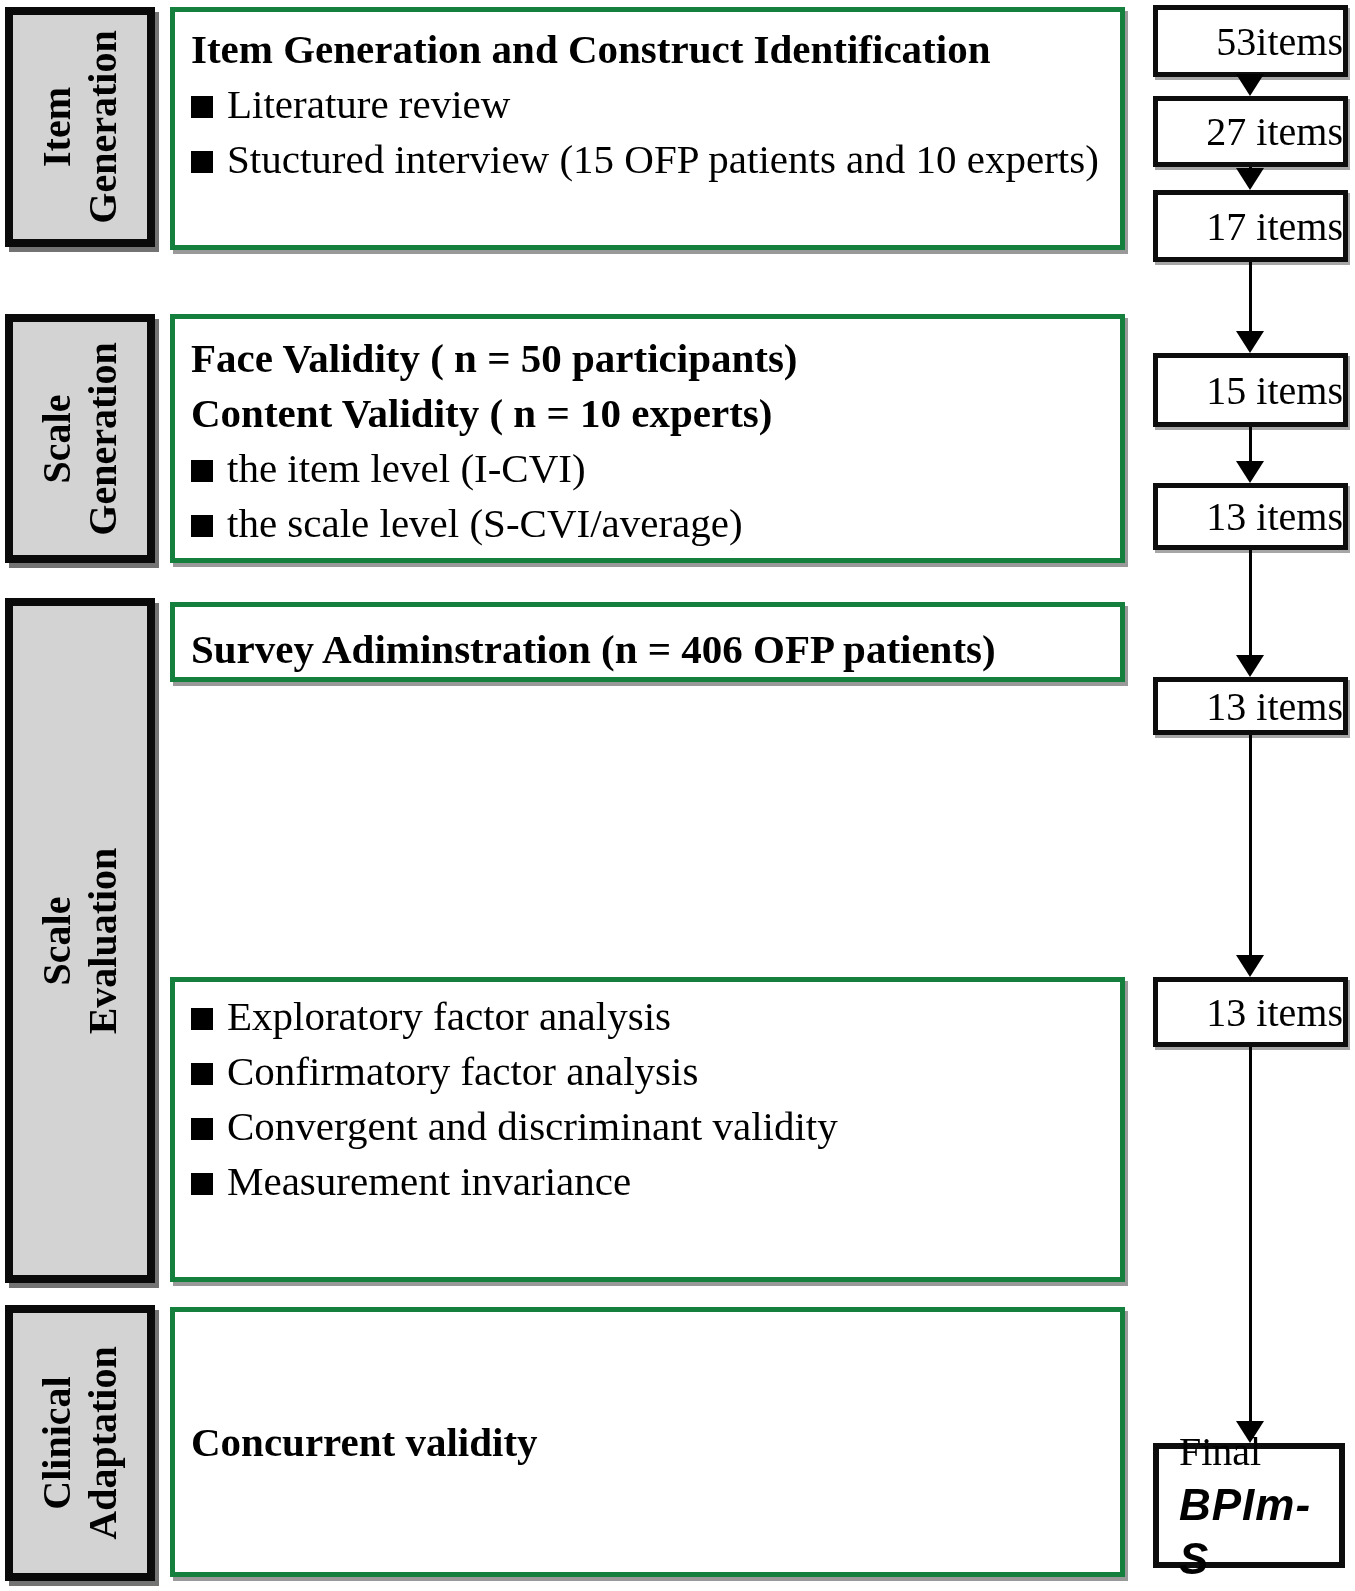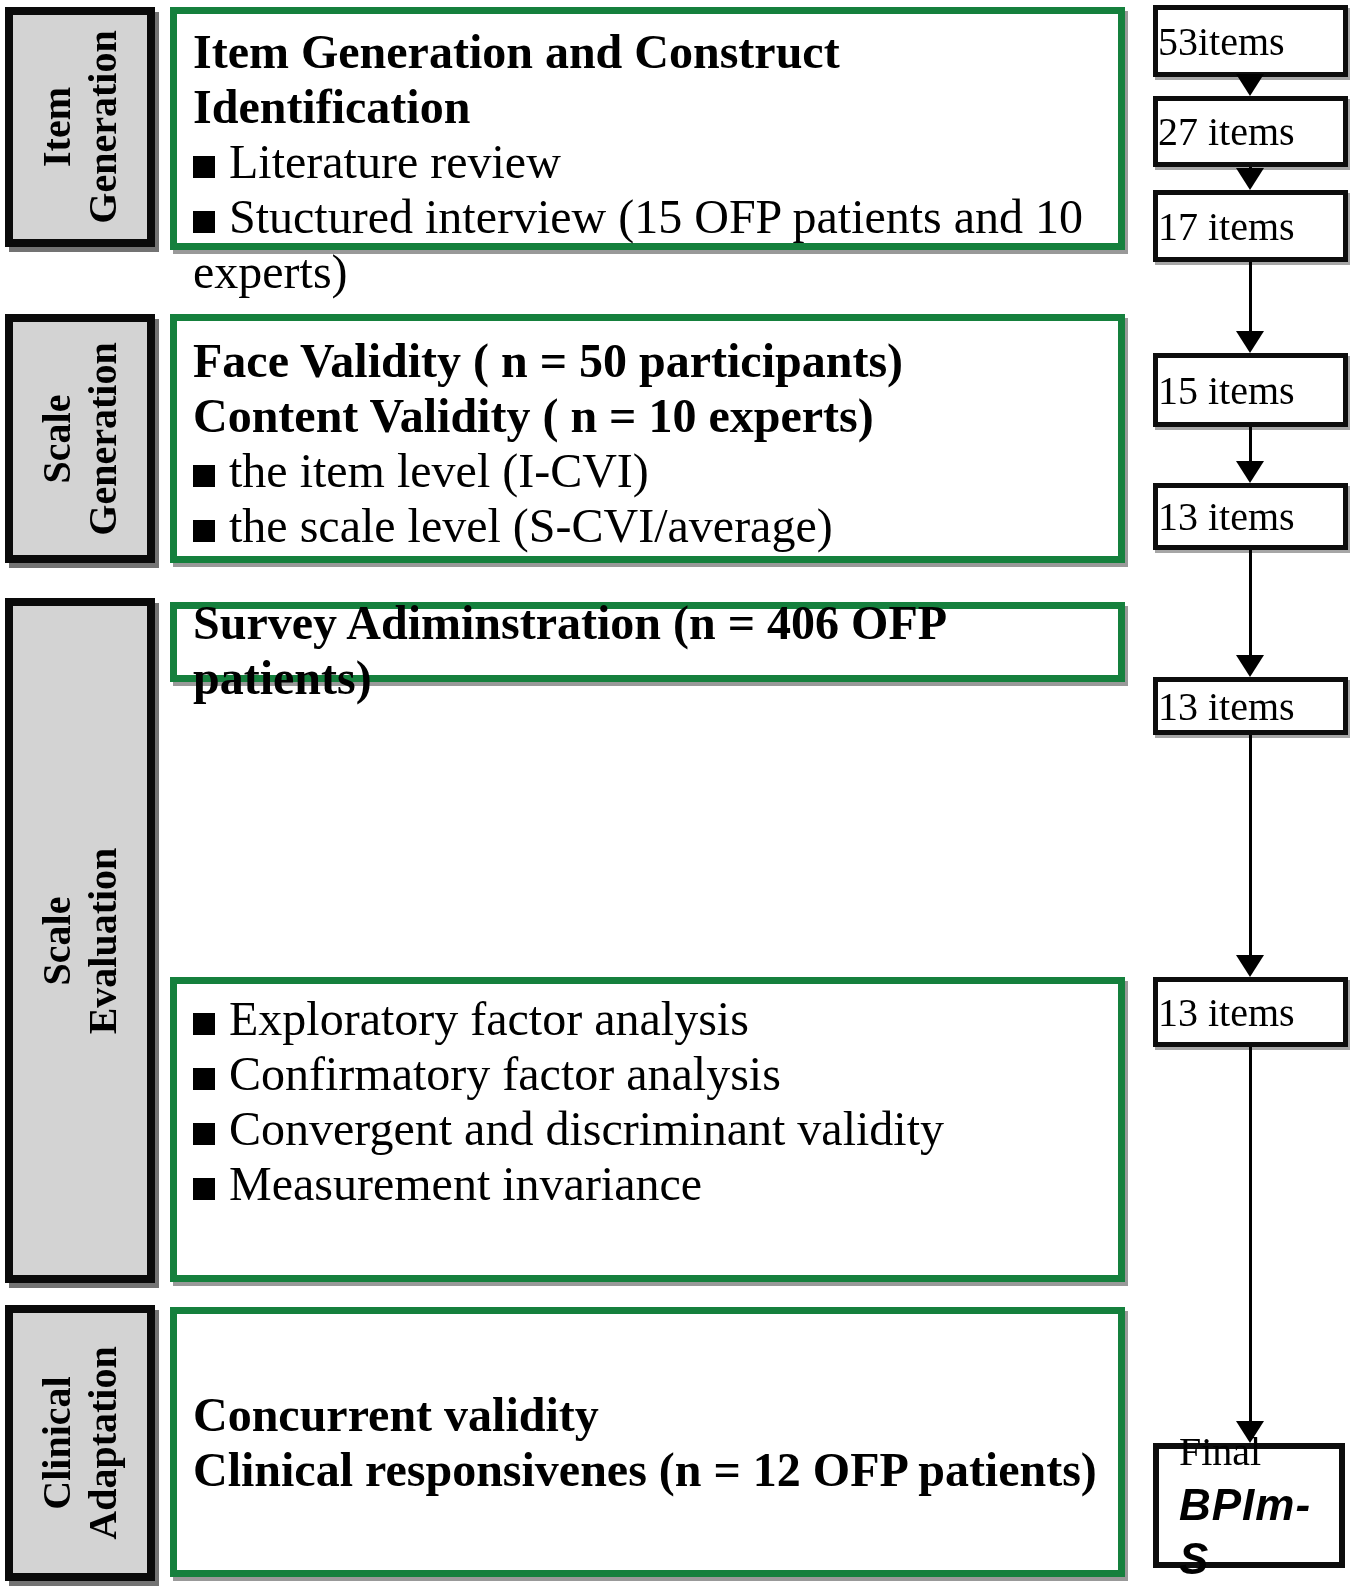--- a/index.html
+++ b/index.html
@@ -15,37 +15,37 @@
     display:flex;align-items:center;justify-content:center;
   }
   .phase-label{
     transform:rotate(-90deg);white-space:nowrap;text-align:center;
     font-weight:bold;font-size:40px;line-height:46px;
   }
   .phase-label .ln{display:block;}
   
   .proc-box{
     position:absolute;left:170px;width:955px;box-sizing:border-box;
-    background:#ffffff;border:7px solid #15803d;
+    background:#ffffff;border:5px solid #15803d;
     box-shadow:3px 4px 0 rgba(0,0,0,0.40);
-    padding:10px 16px;font-size:48px;line-height:55px;
+    padding:10px 16px;font-size:41px;line-height:55px;
   }
   .h{font-weight:bold;}
   .bullet{font-weight:normal;}
   .sq{
     display:inline-block;width:22px;height:22px;background:#000;
     margin-right:14px;vertical-align:baseline;
   }
   .vcenter{display:flex;flex-direction:column;justify-content:center;}
   
   .count-box{
     position:absolute;left:1153px;width:195px;box-sizing:border-box;
     background:#ffffff;border:5px solid #0d0d0d;
     box-shadow:2px 3px 0 rgba(0,0,0,0.35);
-    display:flex;align-items:center;justify-content:flex-start;
+    display:flex;align-items:center;justify-content:flex-end;
     font-size:40px;
   }
   .final-box{
     position:absolute;left:1153px;top:1443px;width:192px;height:125px;
     box-sizing:border-box;background:#ffffff;border:6px solid #0d0d0d;
     display:flex;flex-direction:column;justify-content:center;
     padding:2px 20px;
   }
   .final-line1{font-size:40px;line-height:52px;}
   .final-line2{
@@ -111,21 +111,20 @@
 
   <div class="proc-box" style="top:977px;height:305px;padding-top:7px;">
     <div class="bullet"><span class="sq"></span><span>Exploratory factor analysis</span></div>
     <div class="bullet"><span class="sq"></span><span>Confirmatory factor analysis</span></div>
     <div class="bullet"><span class="sq"></span><span>Convergent and discriminant validity</span></div>
     <div class="bullet"><span class="sq"></span><span>Measurement invariance</span></div>
   </div>
 
   <div class="proc-box vcenter" style="top:1307px;height:270px;padding-top:0;padding-bottom:0;">
     <div class="h">Concurrent validity</div>
-    <div class="h">Clinical responsivenes (n = 12 OFP patients)</div>
   </div>
 
   <div class="count-box" style="top:5px;height:72px;">
       <span>53items</span>
     </div>
   <div class="count-box" style="top:96px;height:71px;">
       <span>27 items</span>
     </div>
   <div class="count-box" style="top:190px;height:72px;">
       <span>17 items</span>

